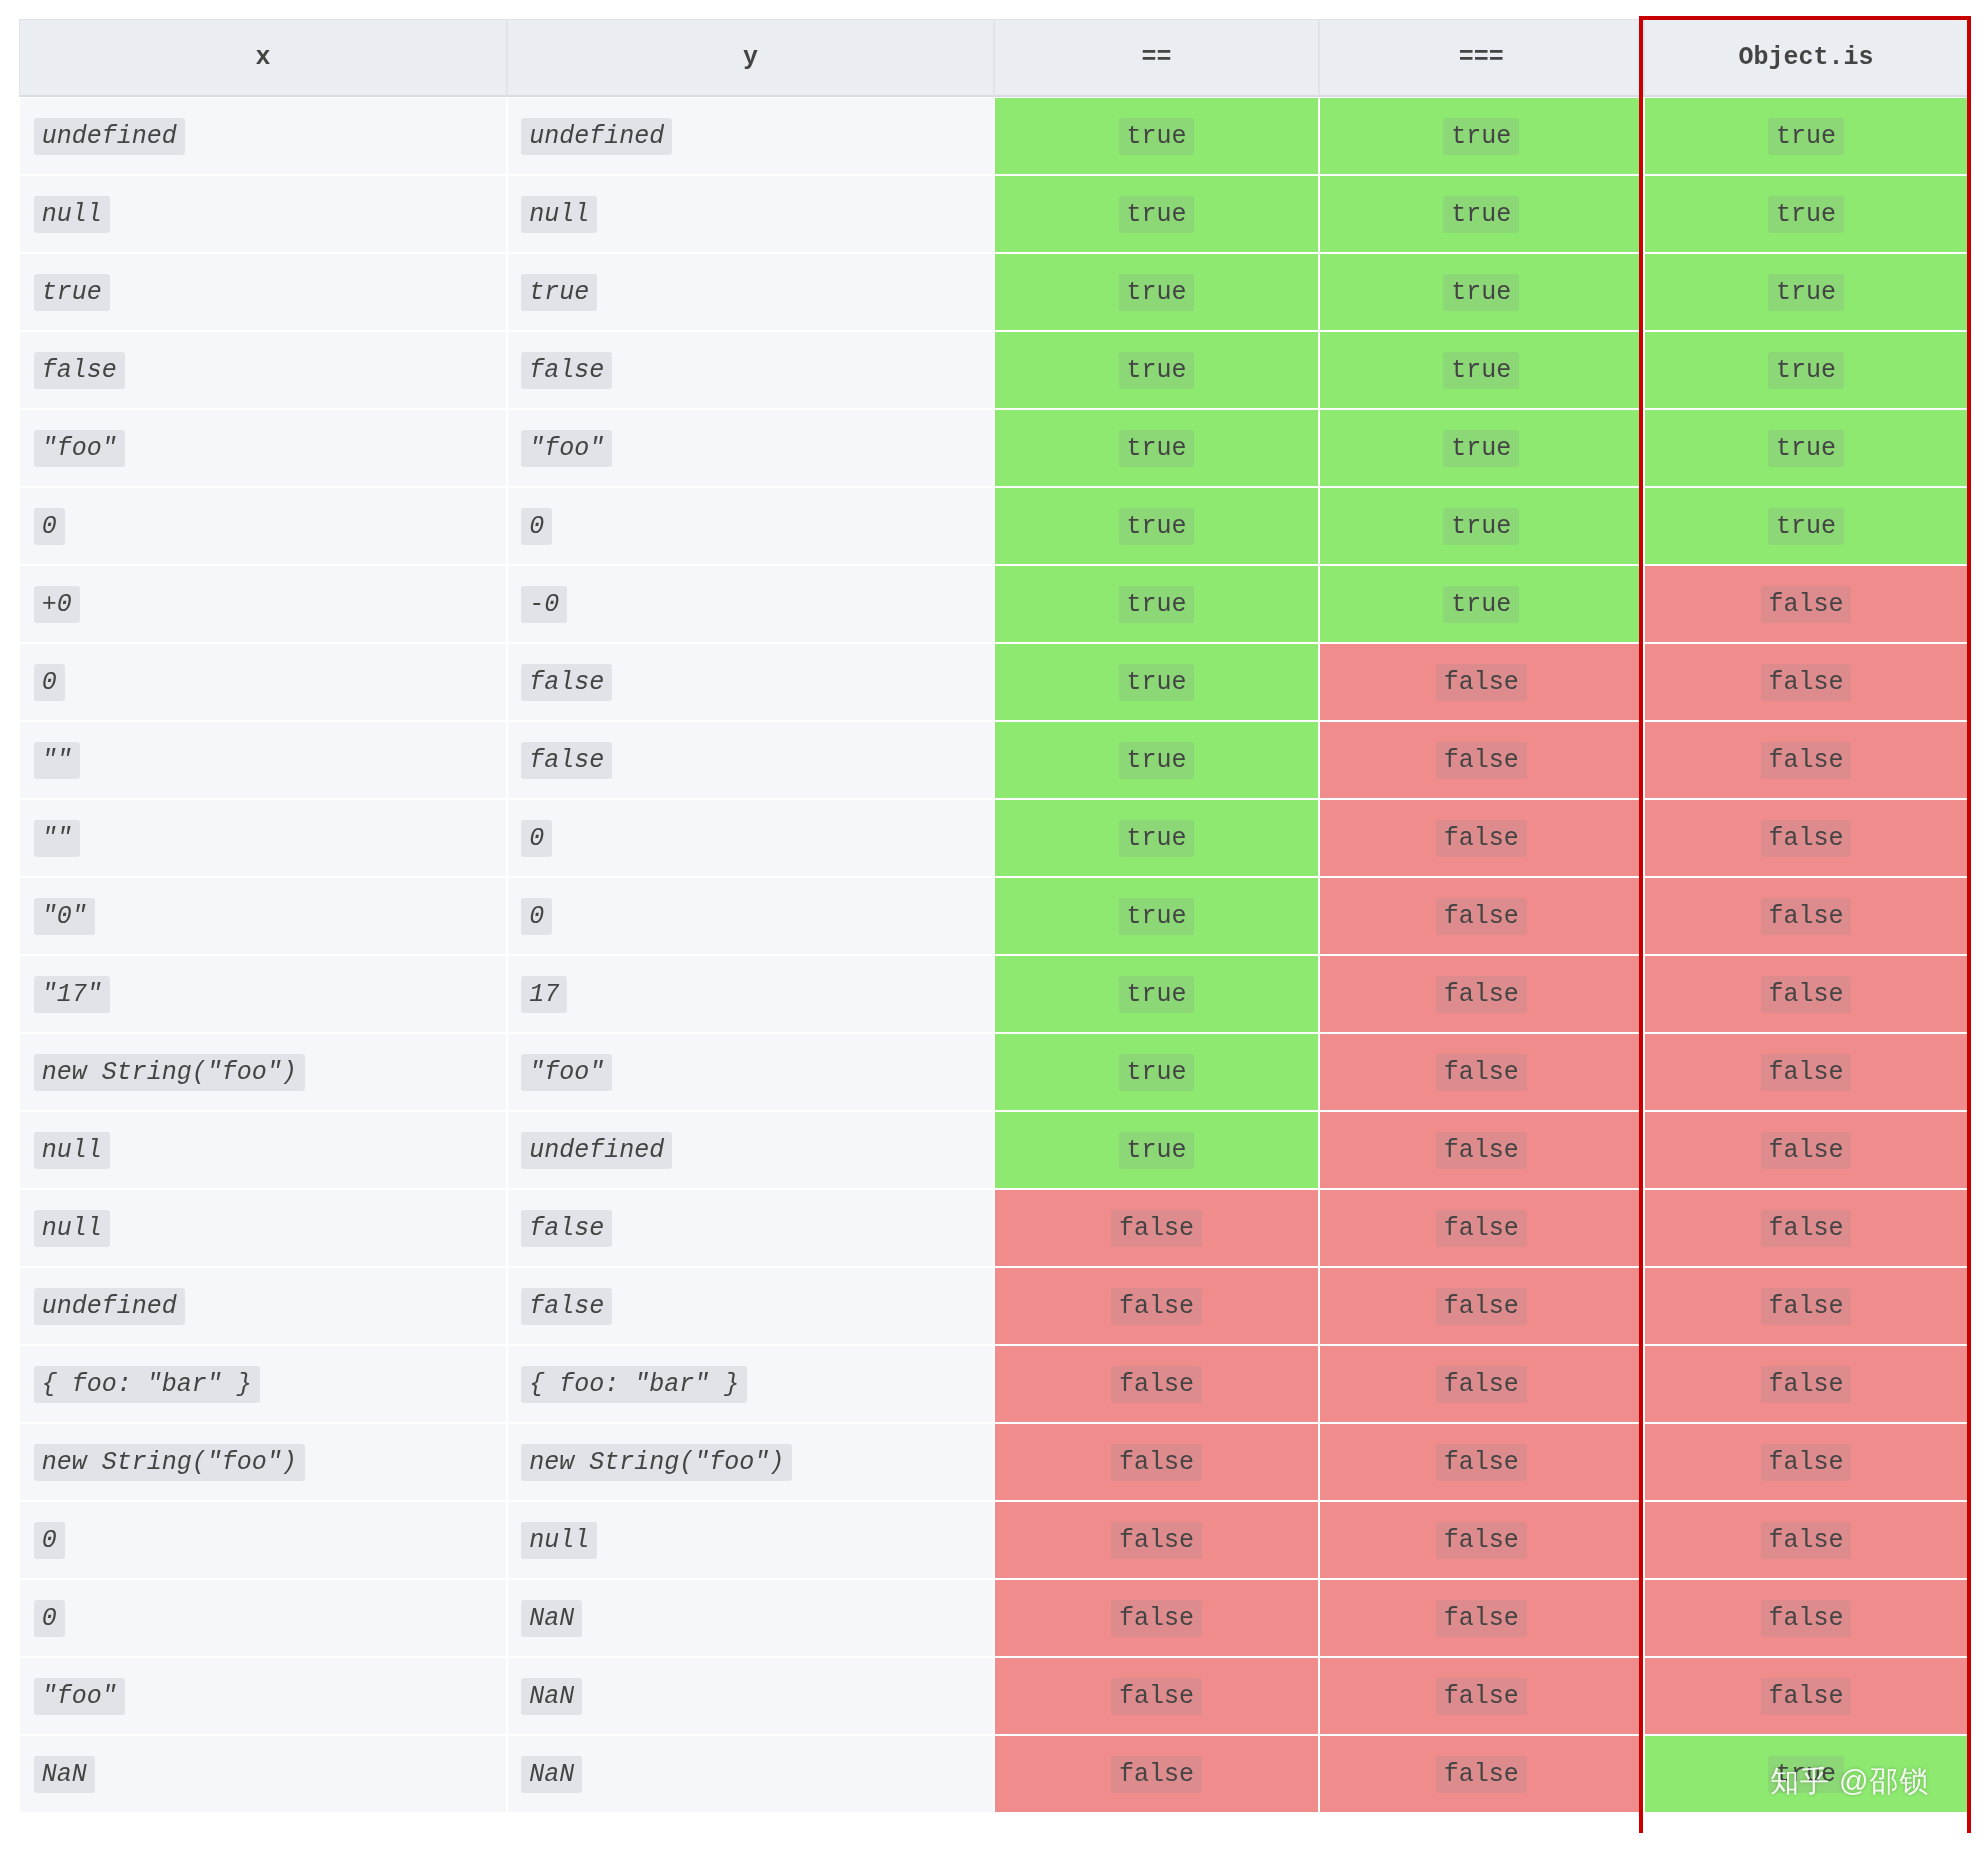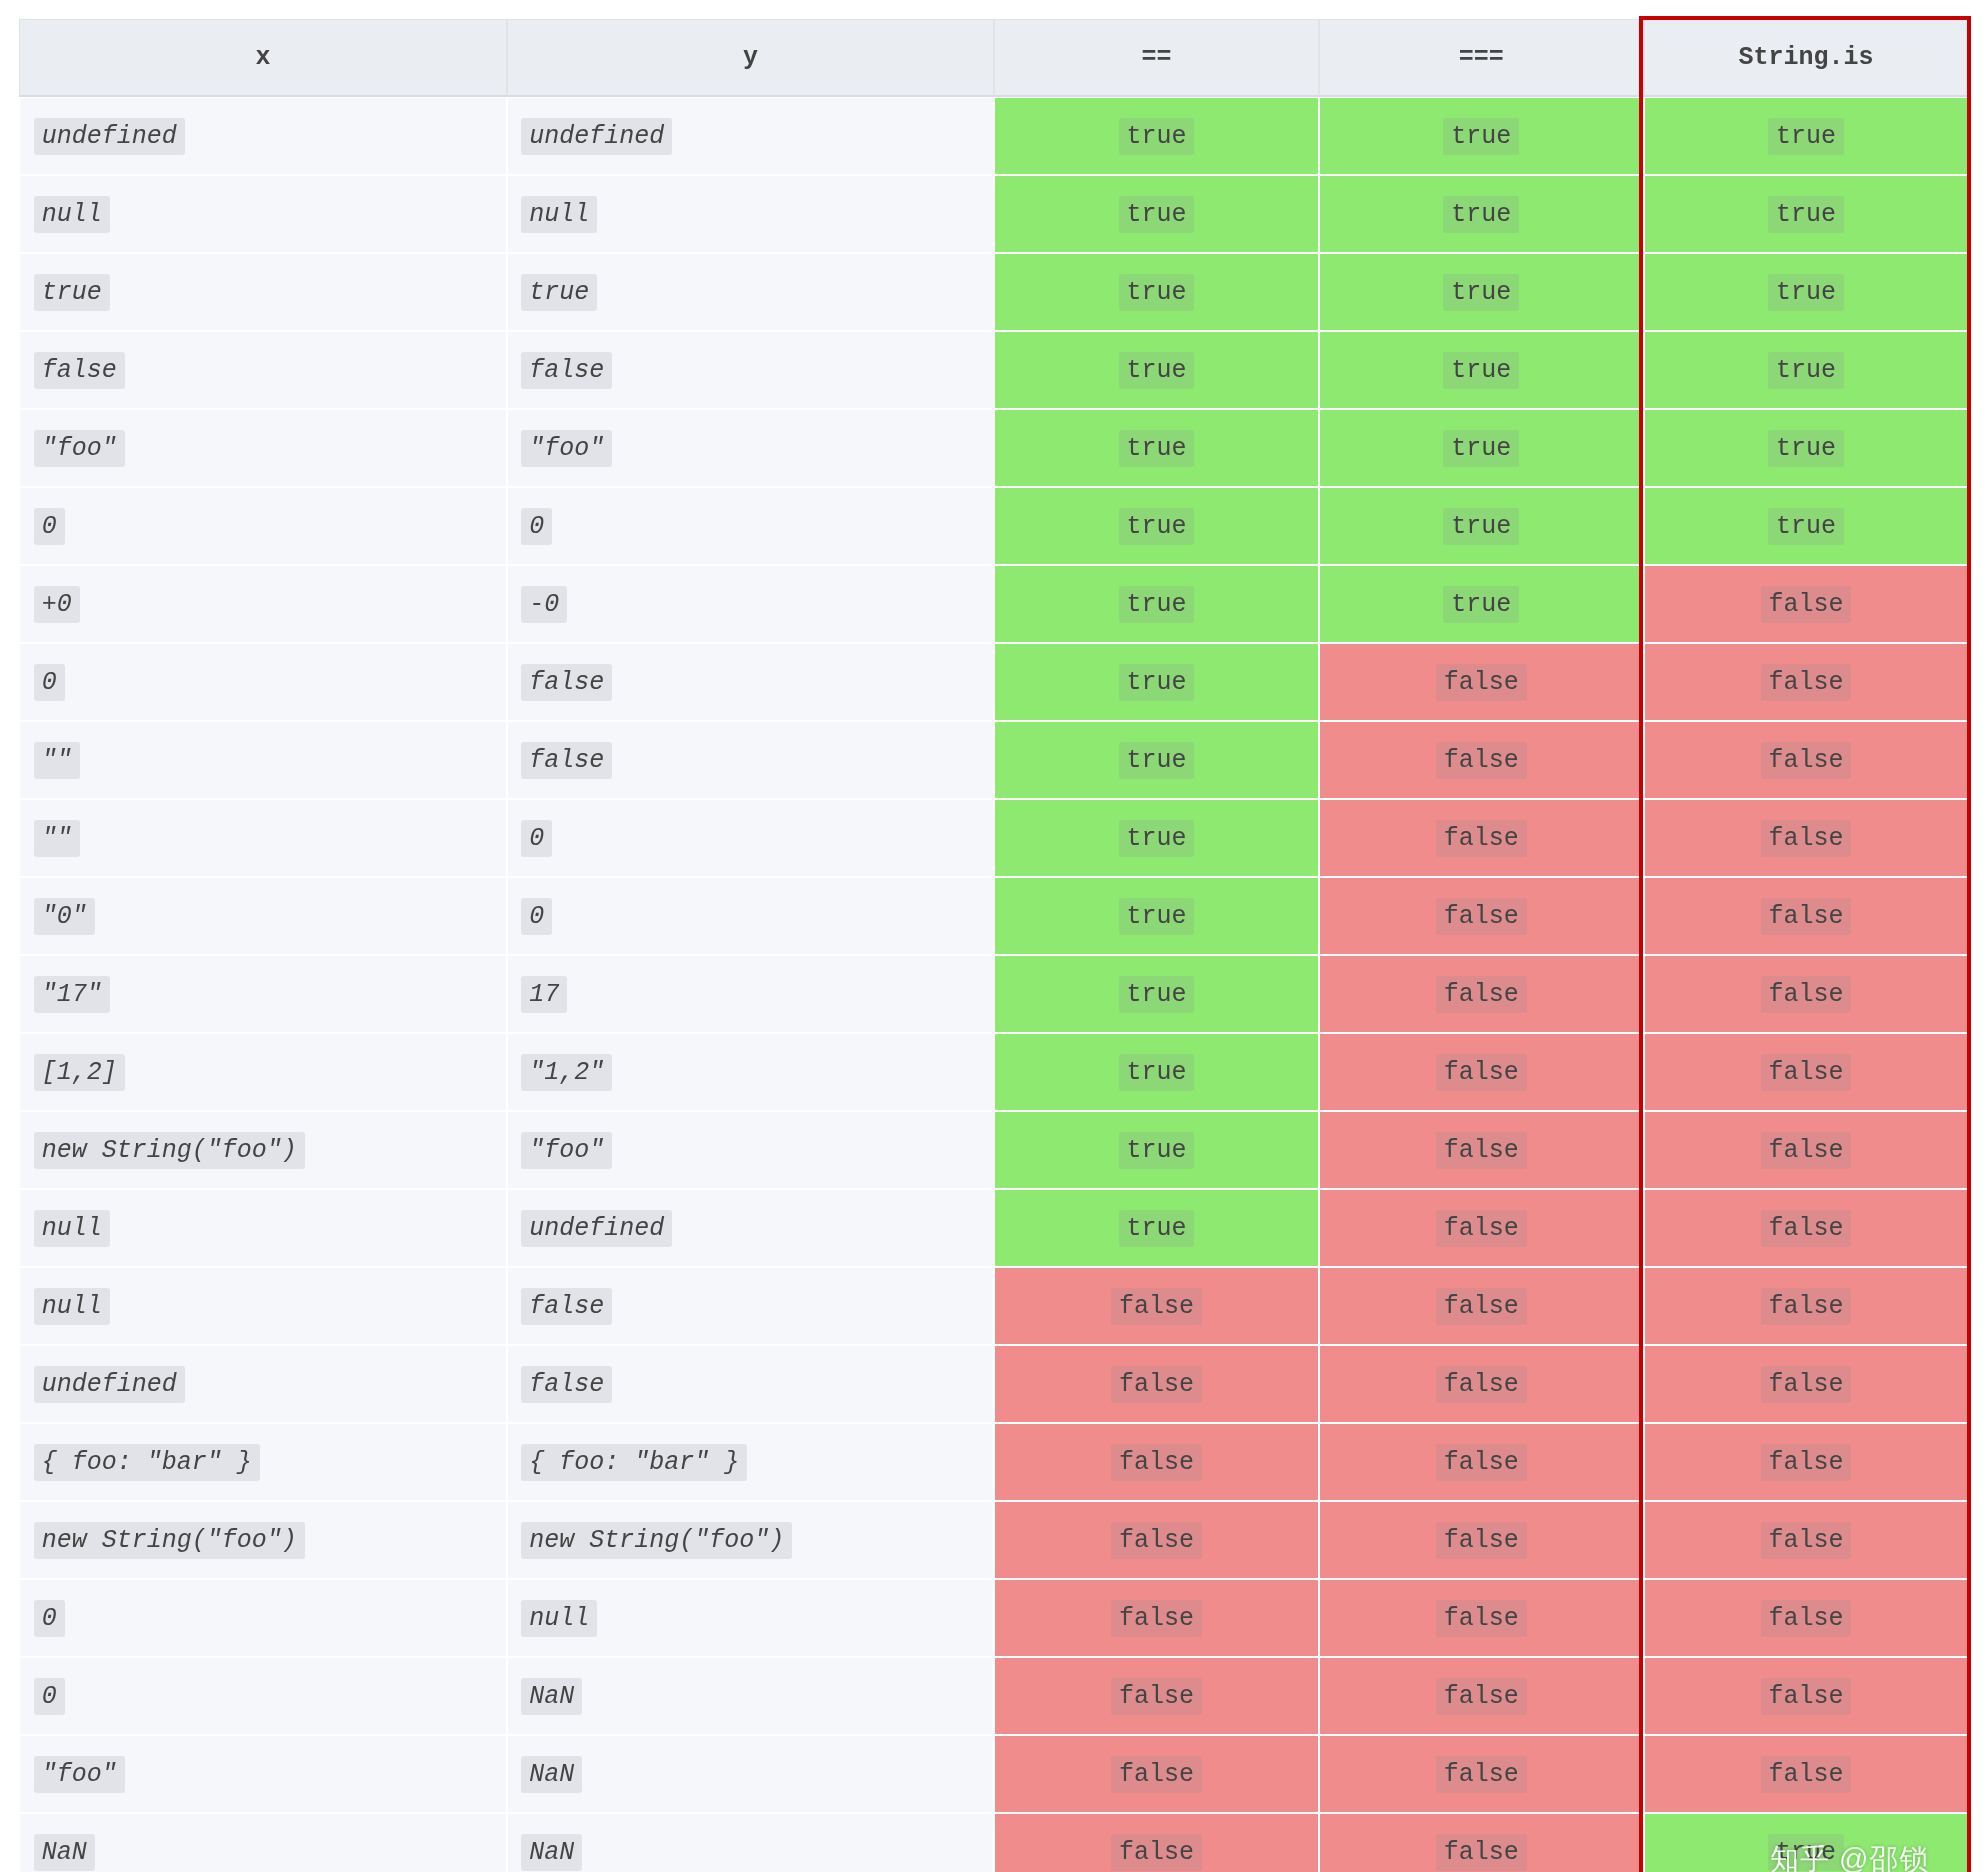--- a/index.html
+++ b/index.html
@@ -96,21 +96,21 @@
         <col class="col-eq">
         <col class="col-seq">
         <col class="col-obj">
   </colgroup>
   <thead>
     <tr>
       <th><span>x</span></th>
       <th><span>y</span></th>
       <th><span>==</span></th>
       <th><span>===</span></th>
-      <th><span>String.is</span></th>
+      <th><span>Object.is</span></th>
     </tr>
   </thead>
   <tbody id="tbody">
         <tr>
           <td class="xy-cell"><code>undefined</code></td>
           <td class="xy-cell"><code>undefined</code></td>
           <td class="res-cell res-true"><code>true</code></td>
           <td class="res-cell res-true"><code>true</code></td>
           <td class="res-cell res-true"><code>true</code></td>
         </tr>
@@ -180,27 +180,20 @@
         <tr>
           <td class="xy-cell"><code>"0"</code></td>
           <td class="xy-cell"><code>0</code></td>
           <td class="res-cell res-true"><code>true</code></td>
           <td class="res-cell res-false"><code>false</code></td>
           <td class="res-cell res-false"><code>false</code></td>
         </tr>
         <tr>
           <td class="xy-cell"><code>"17"</code></td>
           <td class="xy-cell"><code>17</code></td>
-          <td class="res-cell res-true"><code>true</code></td>
-          <td class="res-cell res-false"><code>false</code></td>
-          <td class="res-cell res-false"><code>false</code></td>
-        </tr>
-        <tr>
-          <td class="xy-cell"><code>[1,2]</code></td>
-          <td class="xy-cell"><code>"1,2"</code></td>
           <td class="res-cell res-true"><code>true</code></td>
           <td class="res-cell res-false"><code>false</code></td>
           <td class="res-cell res-false"><code>false</code></td>
         </tr>
         <tr>
           <td class="xy-cell"><code>new String("foo")</code></td>
           <td class="xy-cell"><code>"foo"</code></td>
           <td class="res-cell res-true"><code>true</code></td>
           <td class="res-cell res-false"><code>false</code></td>
           <td class="res-cell res-false"><code>false</code></td>

